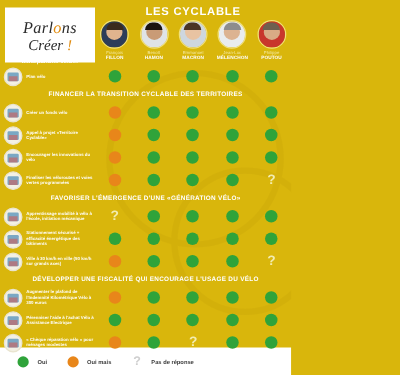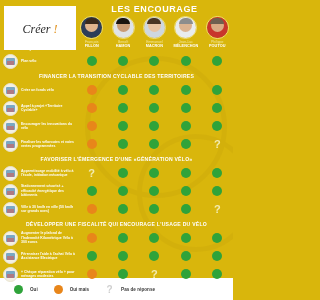--- a/index.html
+++ b/index.html
@@ -65,24 +65,25 @@
 </head>
 <body>
 
 <div class="watermark">
   <div class="ring w1"></div>
   <div class="ring w2"></div>
 </div>
 
 <div class="header">
   <div class="logo-box">
+    <div class="logo-parlons"><span>Parl</span><span class="o">o</span><span>ns</span></div>
     <div class="logo-velo"><span>Créer</span> <span class="ex">!</span></div>
   </div>
   <div class="logo-url">www.parlons-velo.fr</div>
-  <div class="cand-title">LES ENCOURAGE</div>
+  <div class="cand-title">LES CYCLABLE</div>
   <div class="cand-row" id="cand-row">
       <div class="cand">
         <div class="avatar">
           <div class="face" style="background:#2c3d59"></div>
           <div style="position:absolute;left:4px;top:2px;width:13px;height:13px;border-radius:50%;background:#e0b48e"></div>
           <div style="position:absolute;left:3.5px;top:1px;width:14px;height:6px;border-radius:7px 7px 0 0;background:#3a2a1d"></div>
         </div>
         <div class="cand-fn">François</div>
         <div class="cand-ln">FILLON</div>
       </div>

